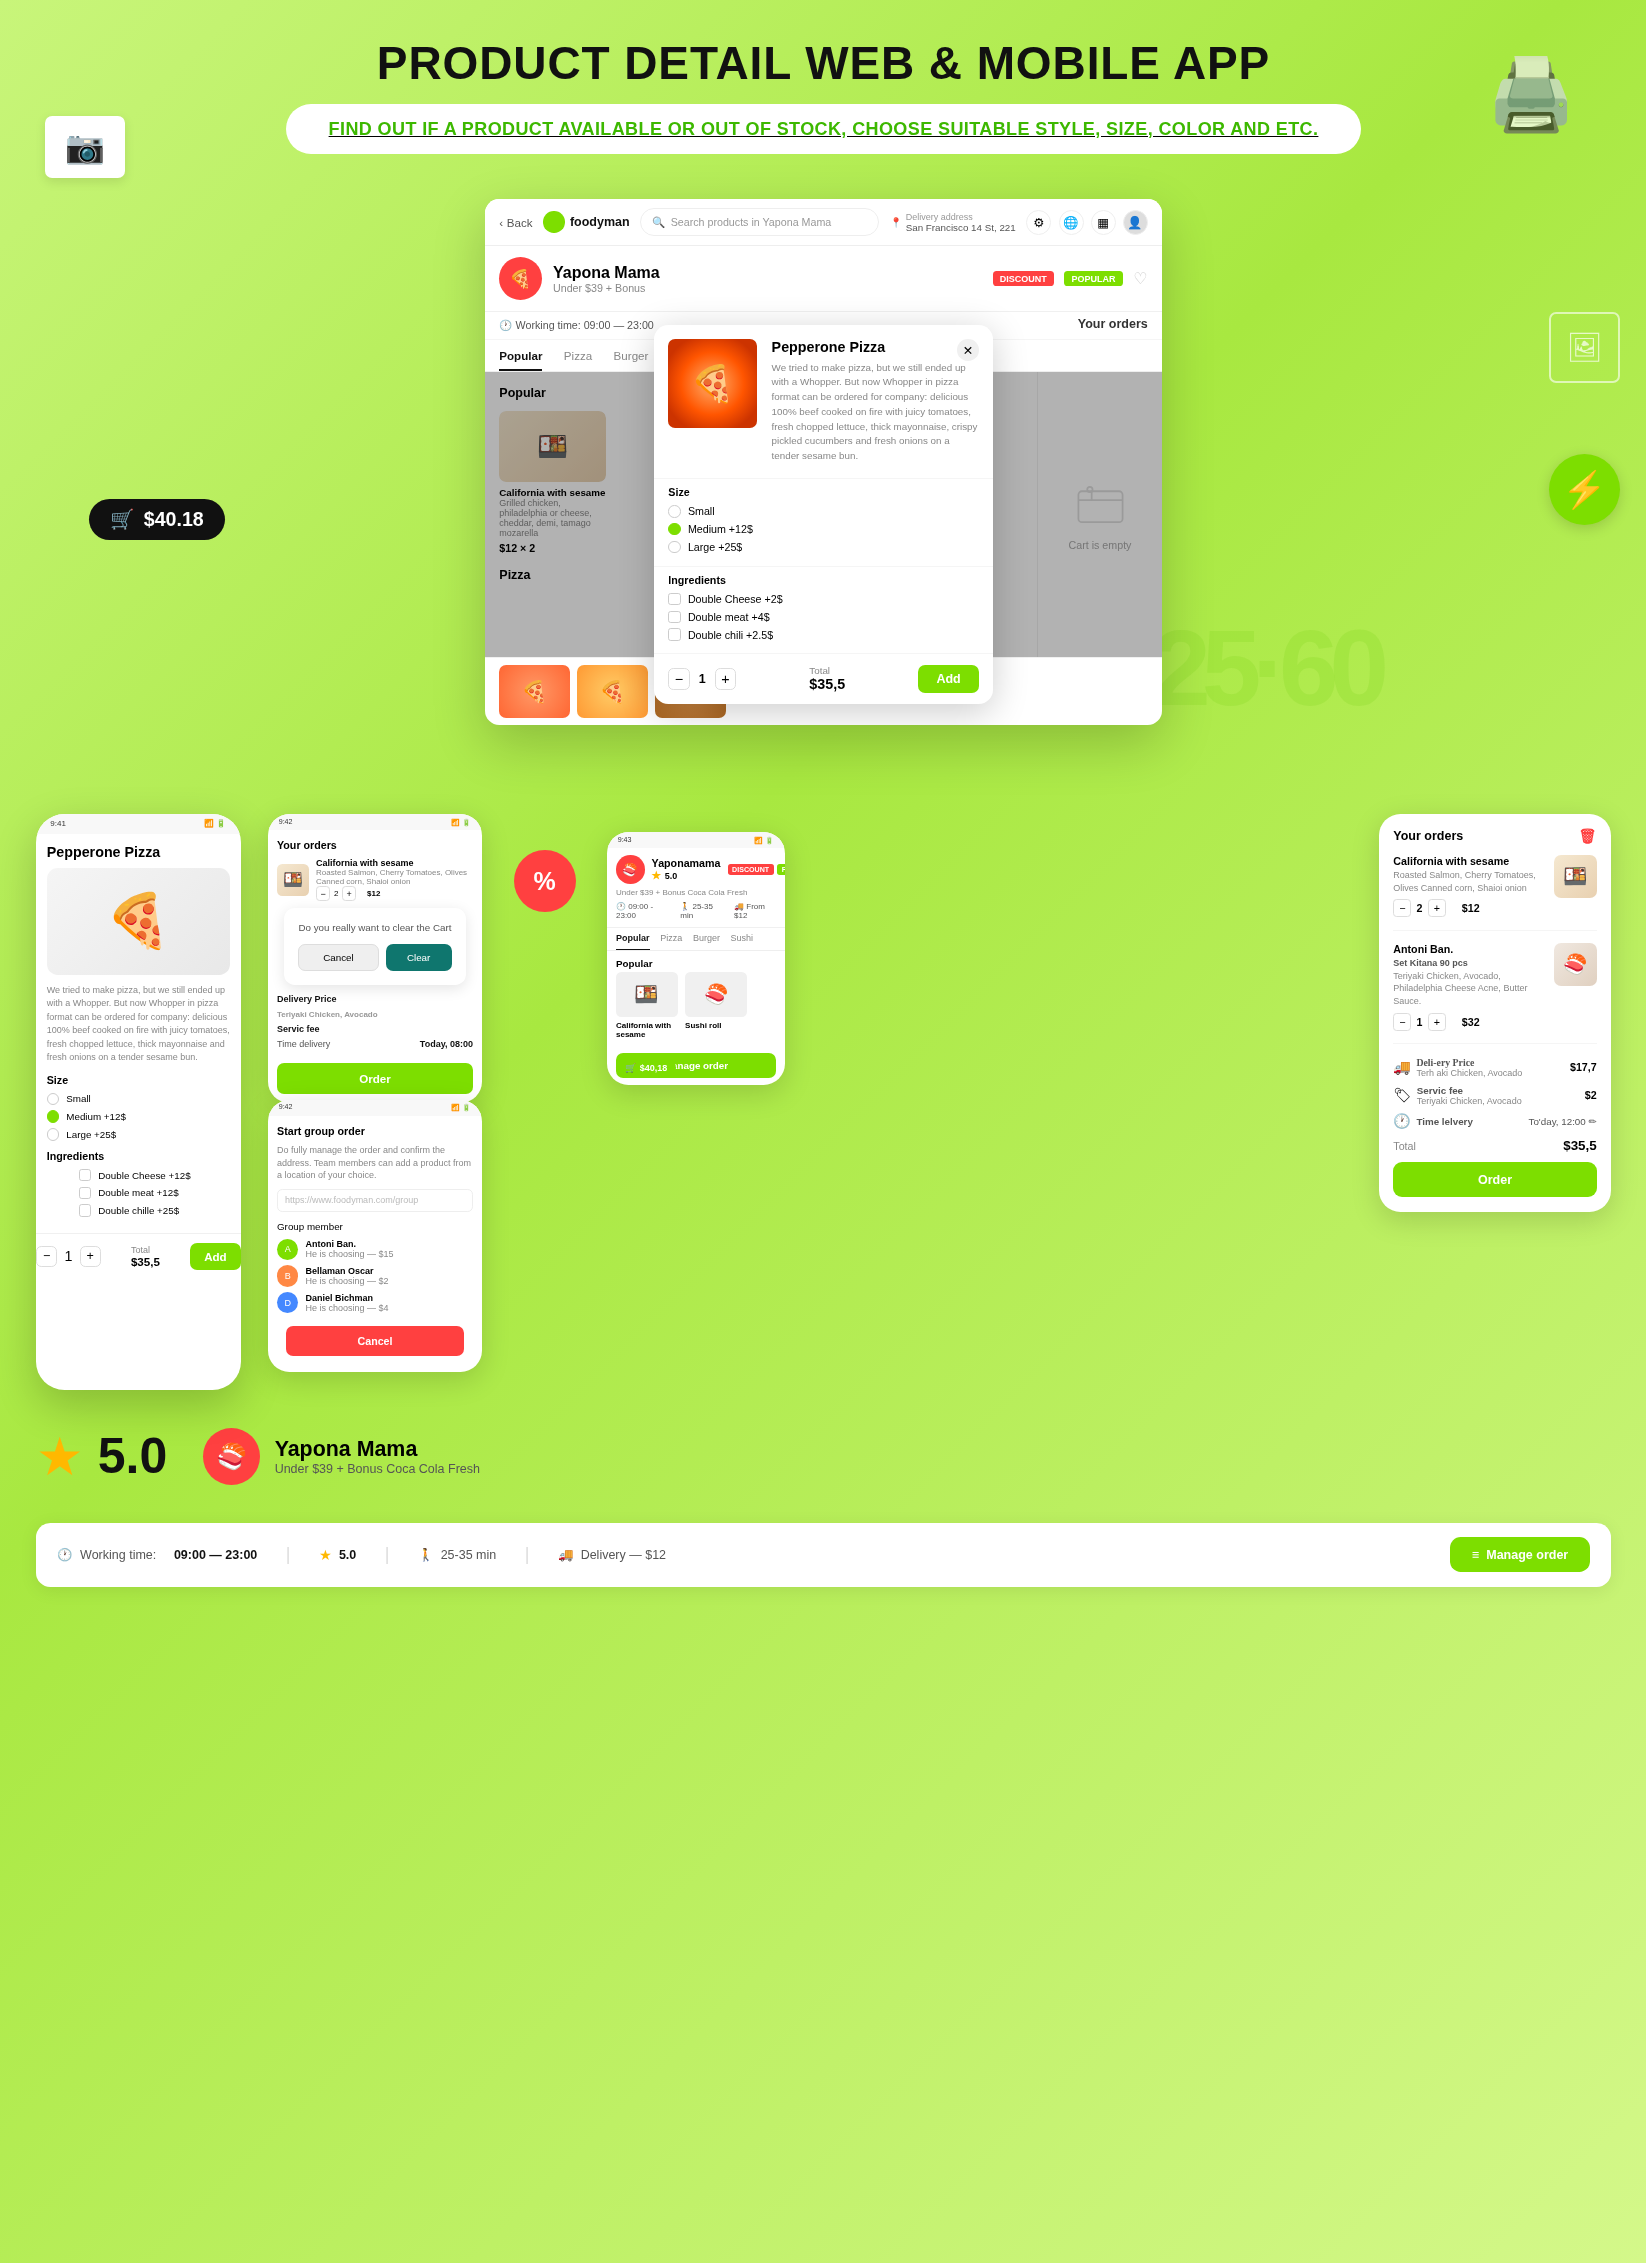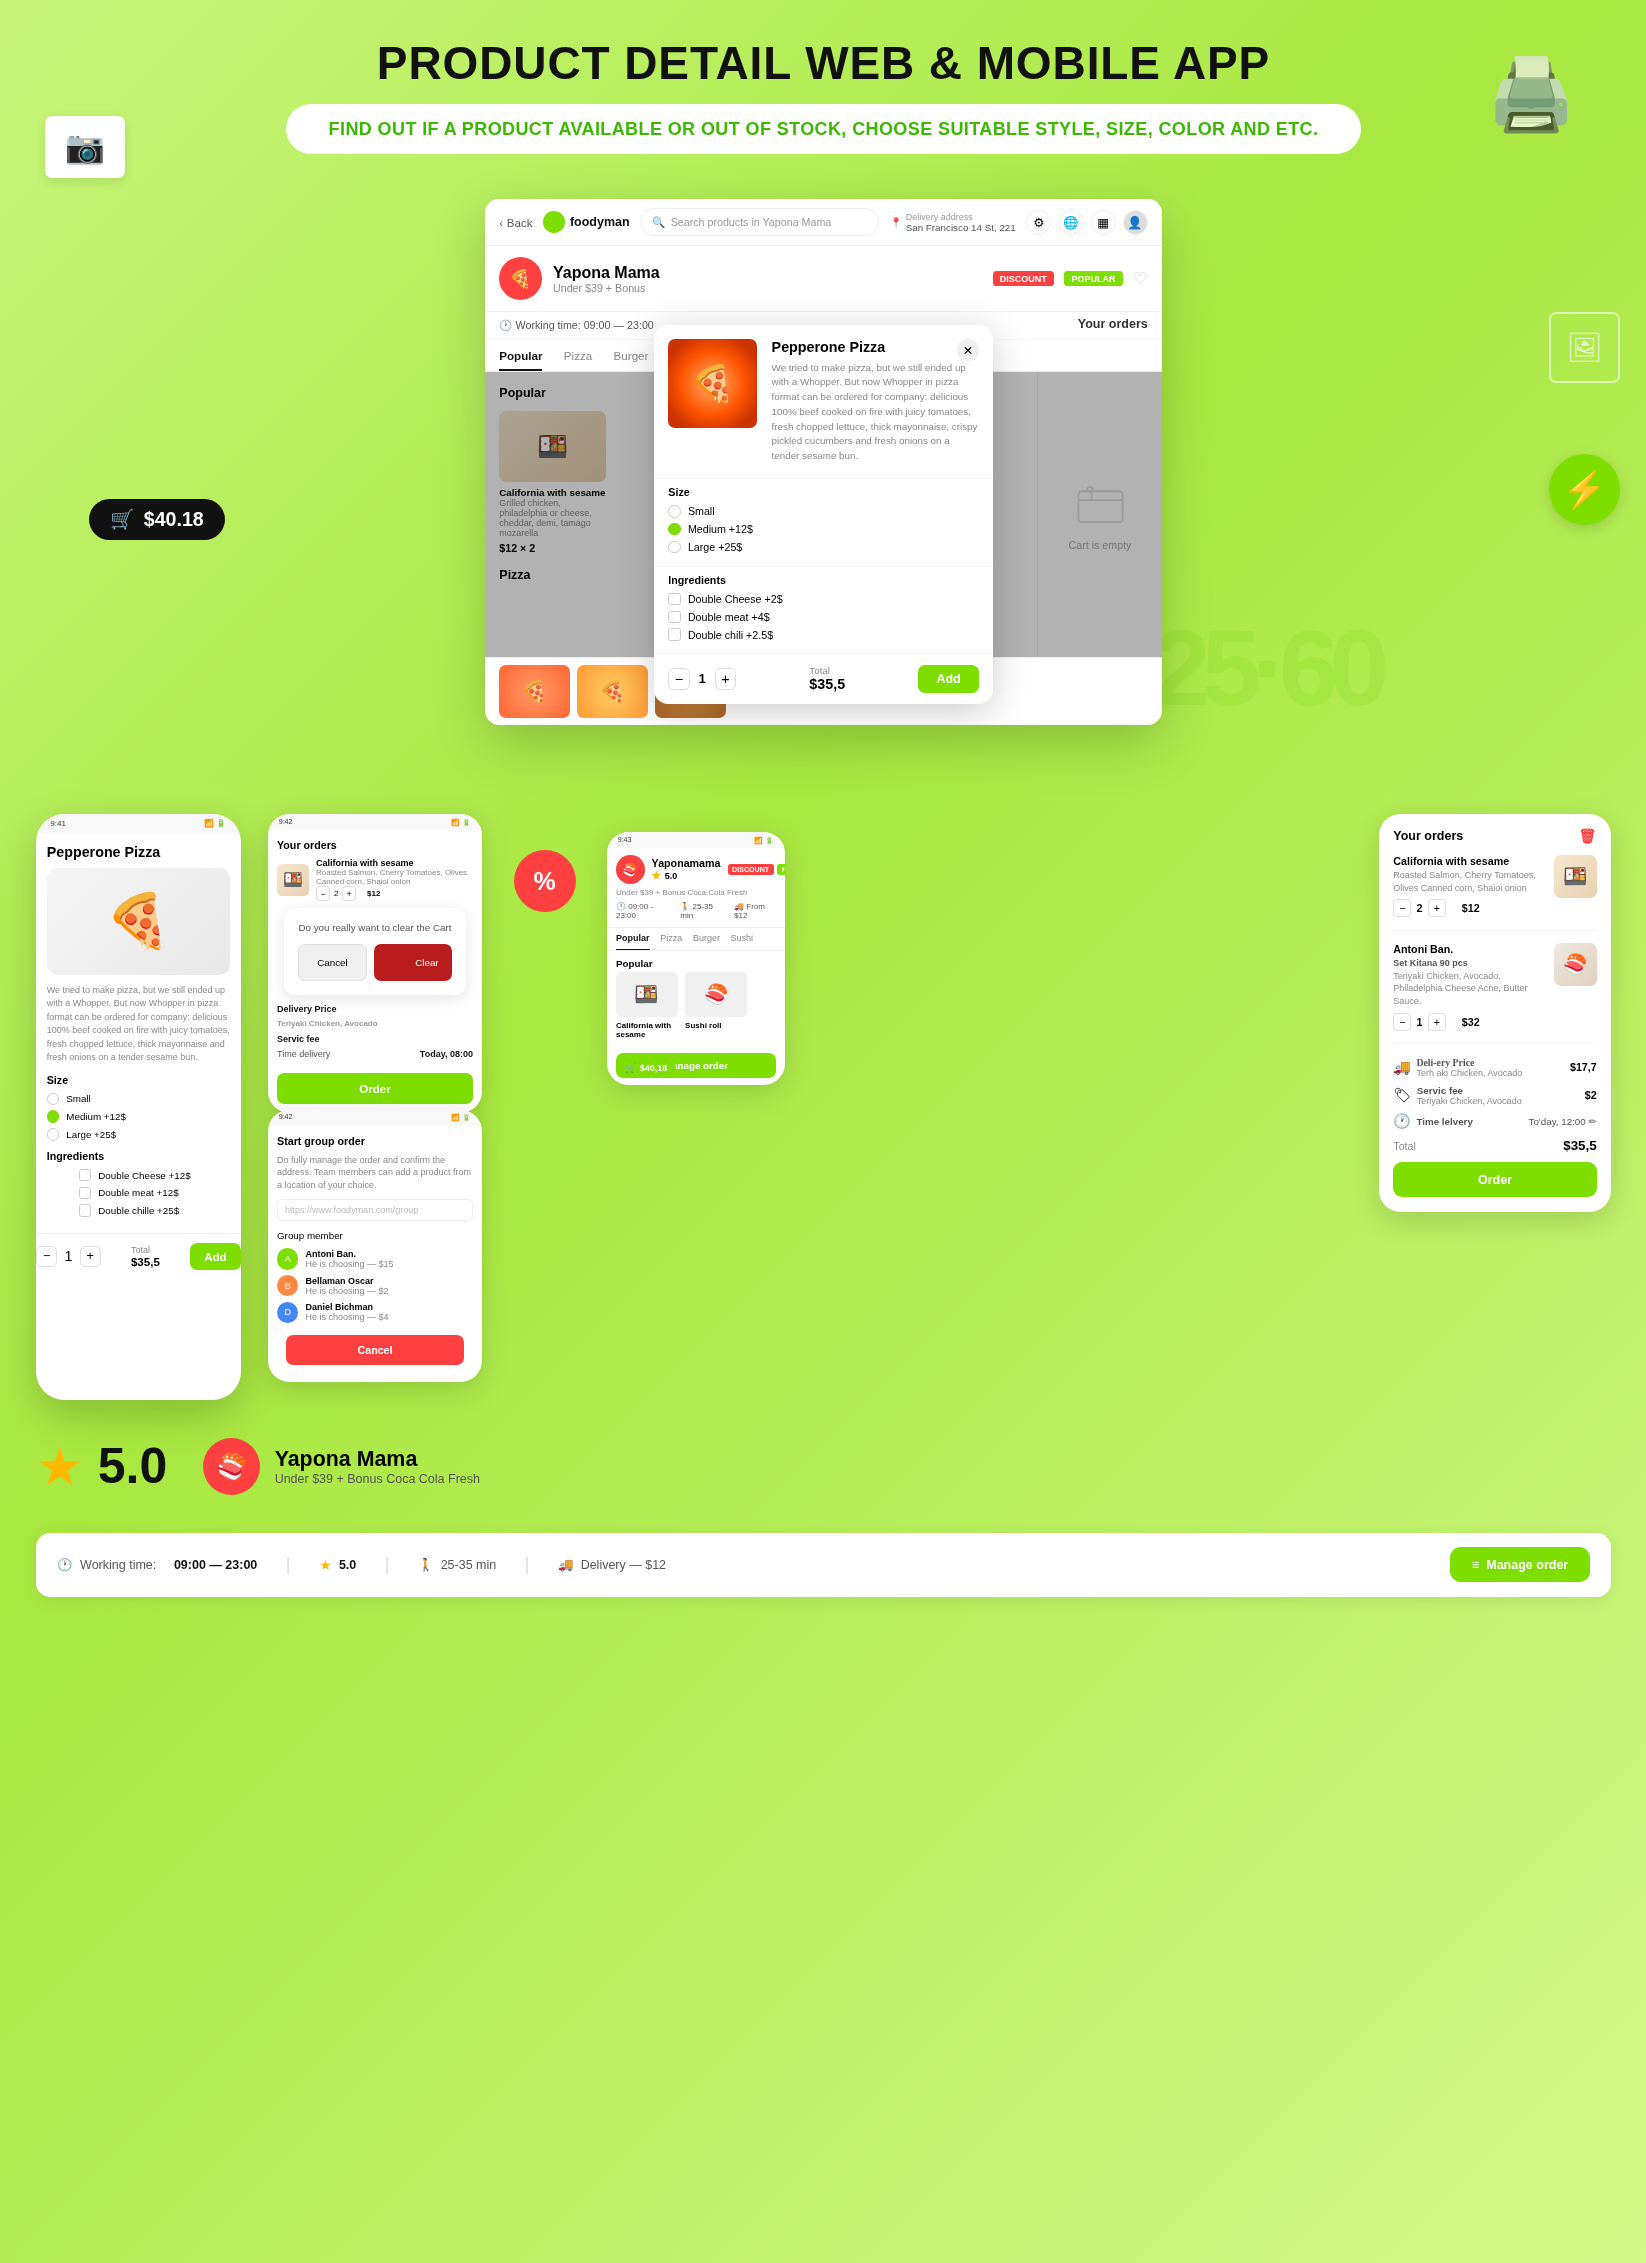--- a/index.html
+++ b/index.html
@@ -23,20 +23,21 @@
       color: #111;
       letter-spacing: 0.9px;
       text-transform: uppercase;
     }
     .page-subtitle-box {
       display: inline-block;
       background: white;
       border-radius: 36px;
       padding: 14.3px 43px;
       margin-top: 14.3px;
+      text-decoration: underline;
     }
     .page-subtitle {
       font-size: 18px;
       font-weight: 700;
       color: #3db800;
       text-transform: uppercase;
       letter-spacing: 0.4px;
     }
 
     
@@ -571,21 +572,21 @@
     .clear-dialog {
       background: white;
       border-radius: 10.7px;
       padding: 14.3px;
       margin: 7.1px;
       box-shadow: 0 3.6px 14.3px rgba(0,0,0,0.1);
     }
     .clear-dialog-text { font-size: 9.8px; color: #555; margin-bottom: 10.7px; }
     .clear-btns { display: flex; gap: 7.1px; }
     .btn-cancel { flex: 1; padding: 7.1px; border: 0.9px solid #ddd; border-radius: 7.1px; font-size: 9.8px; text-align: center; }
-    .btn-clear { flex: 1; padding: 13px; background: #b91c1c; color: white; border-radius: 7.1px; font-size: 9.8px; text-align: right; border: none; }
+    .btn-clear { flex: 1; padding: 1px; background: #0f766e; color: white; border-radius: 7.1px; font-size: 9.8px; text-align: center; border: none; }
 
     
     .delivery-row {
       display: flex;
       justify-content: space-between;
       font-size: 9px;
       margin-bottom: 5.3px;
       color: #555;
     }
     .delivery-row span:last-child { font-weight: 600; color: #111; }

